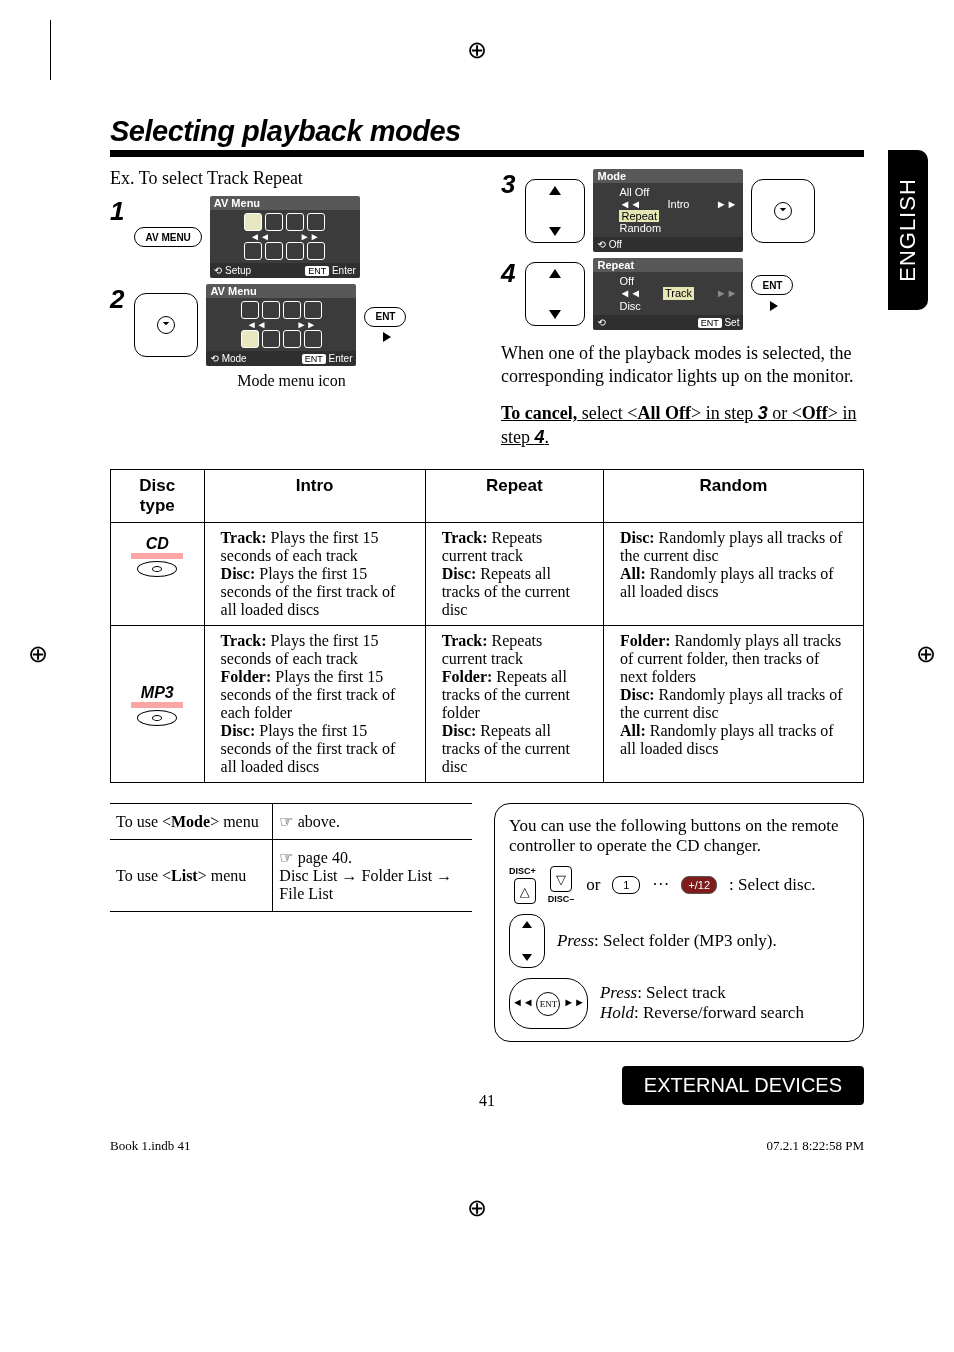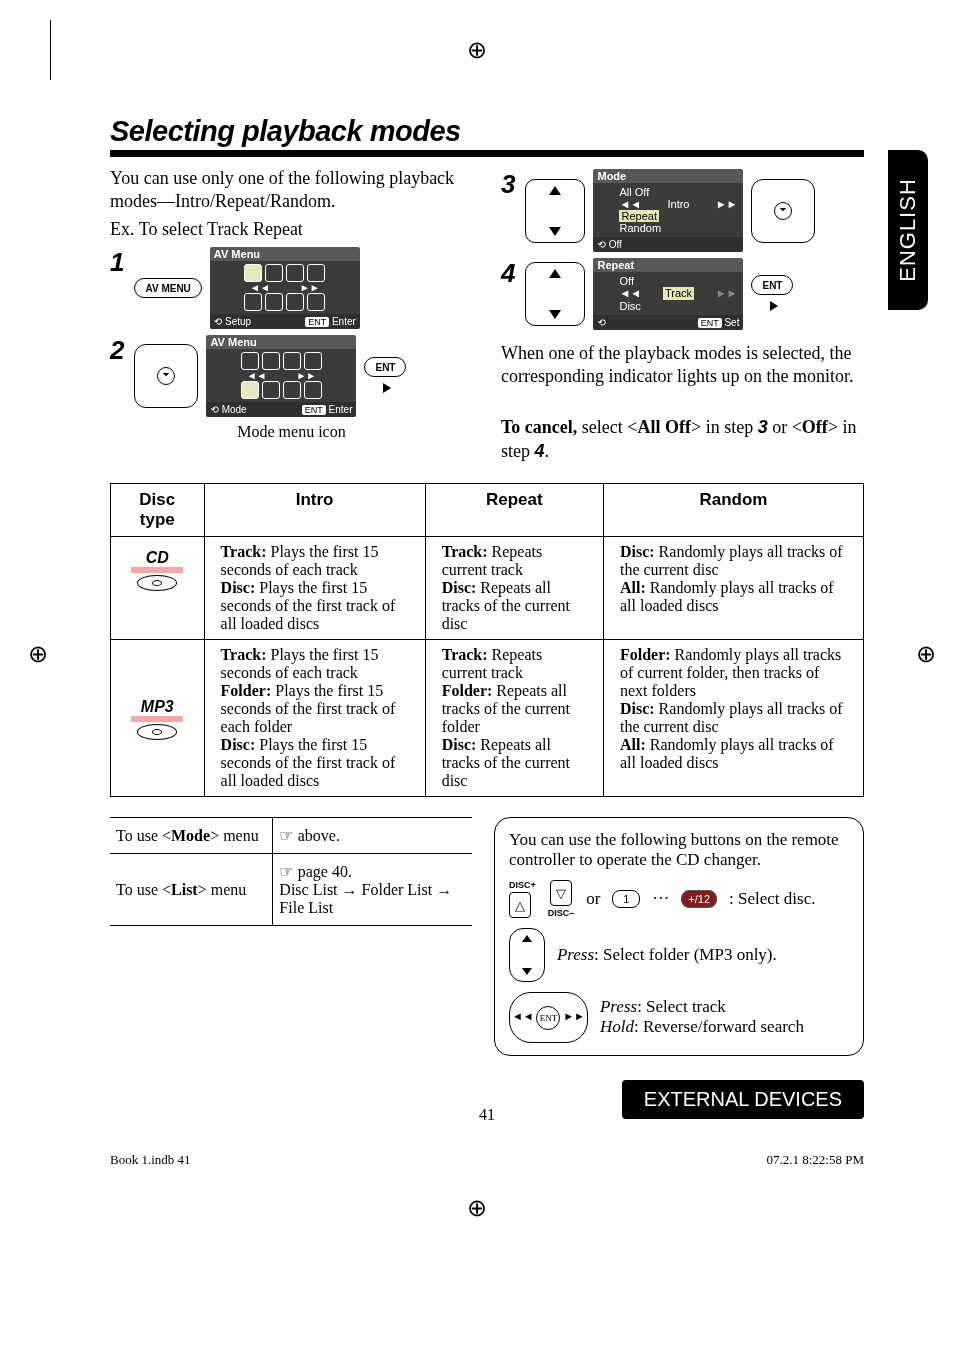--- a/index.html
+++ b/index.html
@@ -85,21 +85,20 @@
 
   <div class="side-tab">
     <span class="side-tab-text">ENGLISH</span>
   </div>
 
   <h2 class="section-title">Selecting playback modes</h2>
 
   <div class="two-col">
 
     <div class="left">
-      <p class="body">You can use only one of the following playback modes—Intro/Repeat/Random.</p>
       <p class="body">Ex. To select Track Repeat</p>
 
       <div class="step-row">
         <div class="stepnum">1</div>
         <div class="step-graphics">
           <span class="btn-pill">AV MENU</span>
           <div class="screen-box">
             <div class="title-bar">AV Menu</div>
             <div class="row">
                 <span class="mini-icon highlighted"></span>
@@ -220,21 +219,21 @@
           </div>
           <div style="text-align:center;">
             <span class="btn-pill">ENT</span><br>
             <span class="tri-play"></span>
           </div>
         </div>
       </div>
 
       <p class="body" style="margin-top:12px;">When one of the playback modes is selected, the corresponding indicator lights up on the monitor.</p>
 
-      <p class="body" style="margin-top:28px;">
+      <p class="body" style="margin-top:14px;text-decoration:underline;">
         <strong>To cancel,</strong><span> select &lt;</span><strong>All Off</strong><span>&gt; in step </span><strong class="stepnum" style="font-size:18px;">3</strong><span> or &lt;</span><strong>Off</strong><span>&gt; in step </span><strong class="stepnum" style="font-size:18px;">4</strong><span>.</span>
       </p>
     </div>
   </div>
 
   <table class="modes">
     <tbody>
         <tr>
       <th>Disc type</th>
       <th>Intro</th>
@@ -301,21 +300,21 @@
           <span>Disc List → Folder List → File List</span>
         </td>
       </tr>
     </tbody>
       </table>
 
     <div class="remote-box" style="flex:1;">
       <div>You can use the following buttons on the remote controller to operate the CD changer.</div>
 
       <div class="rc-row">
-        <div style="display:flex;flex-direction:column;align-items:flex-start;gap:2px;">
+        <div style="display:flex;flex-direction:column;align-items:flex-end;gap:2px;">
           <span class="disc-label">DISC+</span>
           <span class="rc-key">
               <span>△</span>
             </span>
         </div>
         <div style="display:flex;flex-direction:column;align-items:center;gap:2px;">
           <span class="rc-key">
               <span>▽</span>
             </span>
           <span class="disc-label">DISC–</span>

